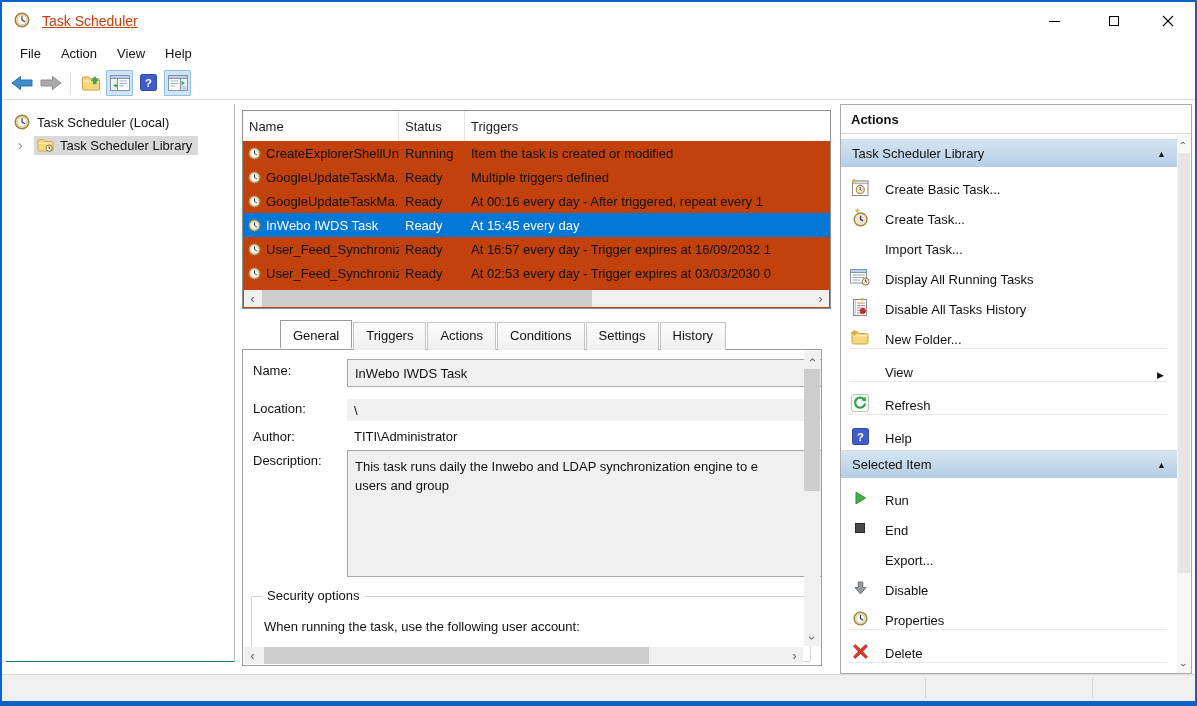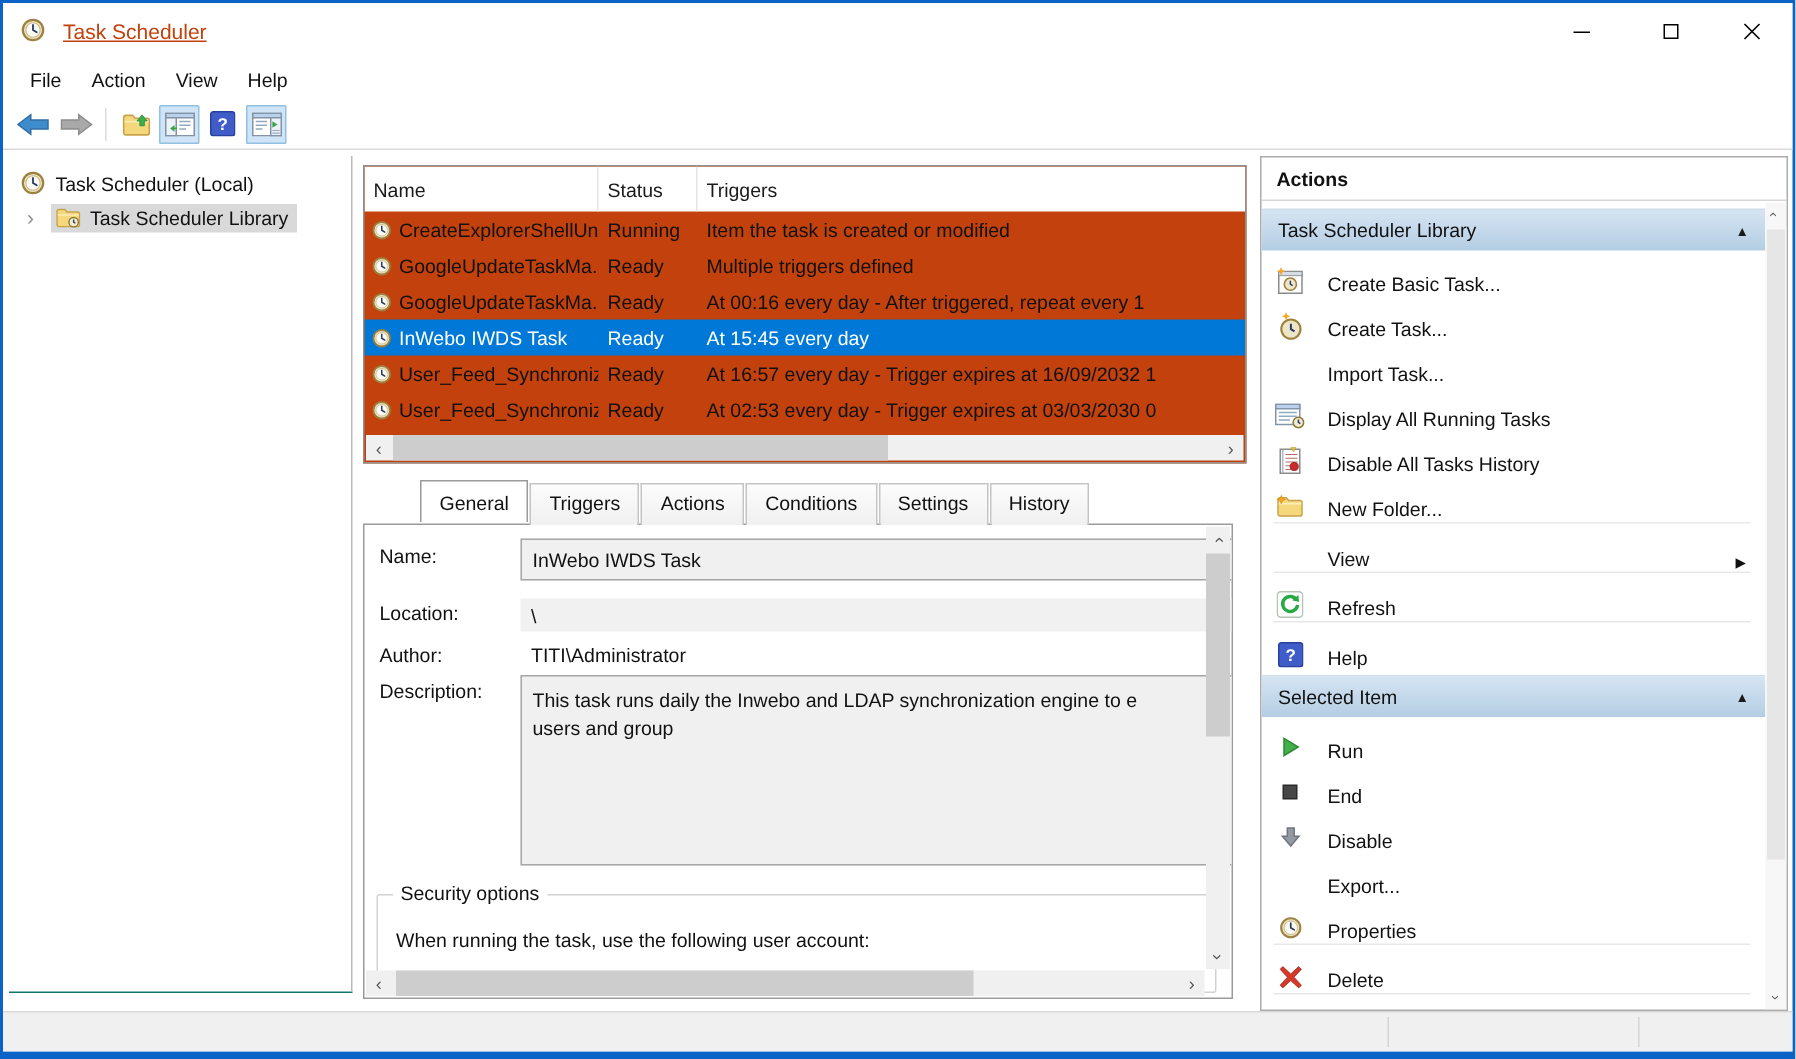--- a/index.html
+++ b/index.html
@@ -468,30 +468,30 @@
         </div>
         <div class="ap-item">
           <span class="icon">
             <svg width="12" height="12" viewBox="0 0 12 12">
               <rect x="1.5" y="1.5" width="9" height="9" fill="#474747" stroke="#2a2a2a"></rect>
             </svg>
           </span>
           <span class="label">End</span>
         </div>
         <div class="ap-item">
+          <span class="icon"></span>
+          <span class="label">Export...</span>
+        </div>
+        <div class="ap-item">
           <span class="icon">
             <svg width="13" height="14" viewBox="0 0 13 14">
               <path d="M4.2 1 H8.8 V6.5 H12 L6.5 13 L1 6.5 H4.2 Z" fill="#939aa1" stroke="#6f767d"></path>
             </svg>
           </span>
           <span class="label">Disable</span>
-        </div>
-        <div class="ap-item">
-          <span class="icon"></span>
-          <span class="label">Export...</span>
         </div>
         <div class="ap-item">
           <span class="icon">
             <svg width="15" height="15" viewBox="0 0 16 16">
               <circle cx="8" cy="8" r="6.8" fill="#eee3c6" stroke="#9c823e" stroke-width="1.5"></circle>
               <circle cx="8" cy="8" r="4.8" fill="#fbfaf3" stroke="#c9b888" stroke-width="0.7"></circle>
               <path d="M8 4.6V8L10.5 9.5" stroke="#223a66" stroke-width="1.2" fill="none" stroke-linecap="round"></path>
             </svg>
           </span>
           <span class="label">Properties</span>

